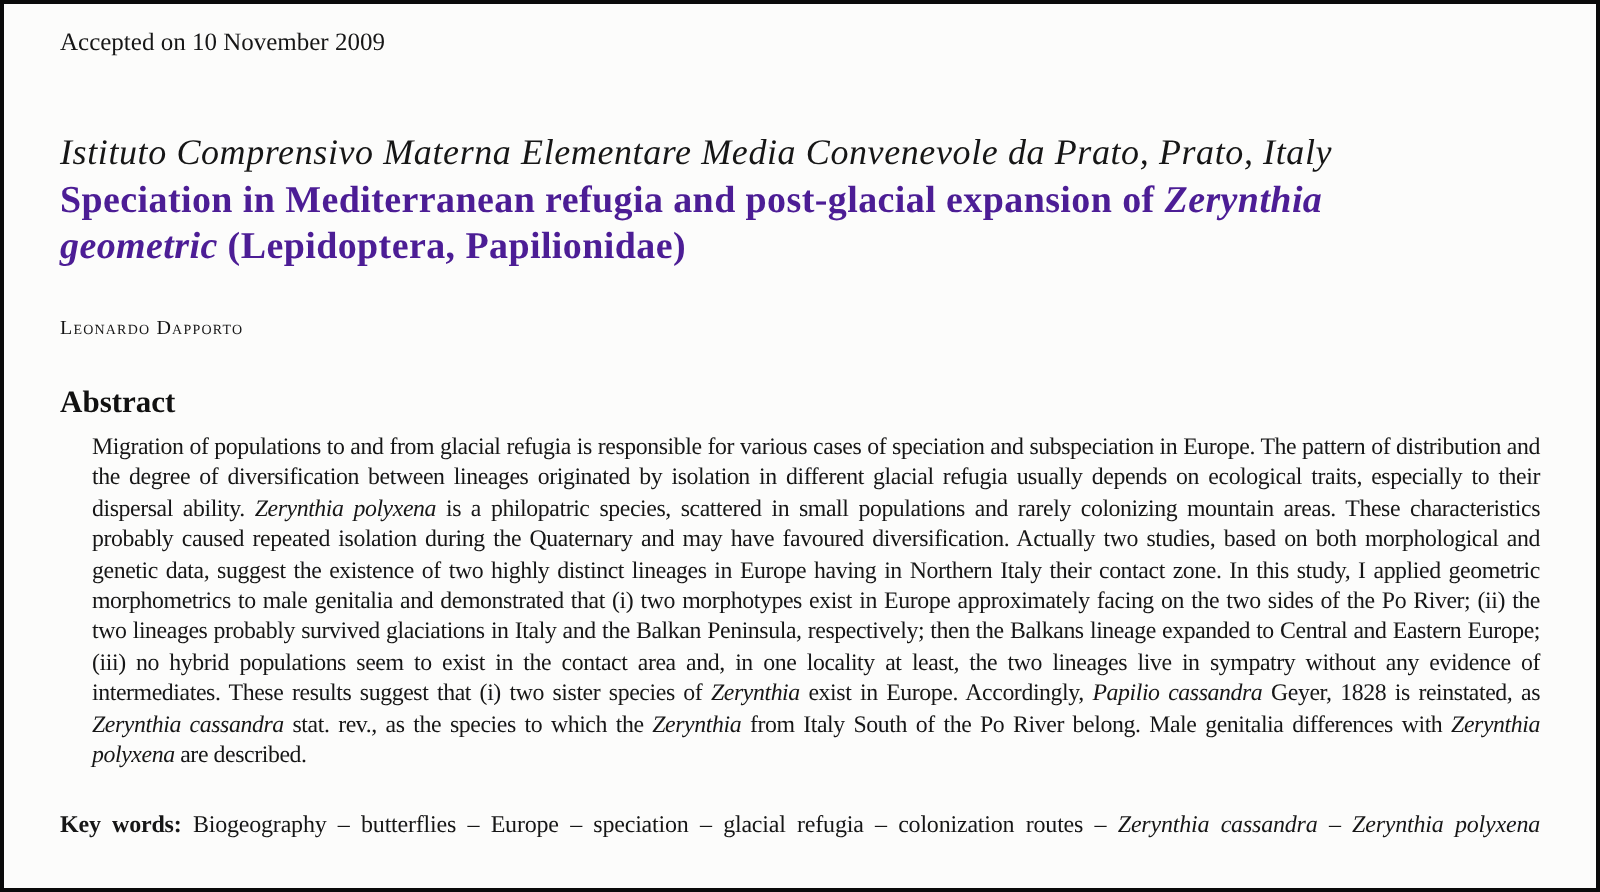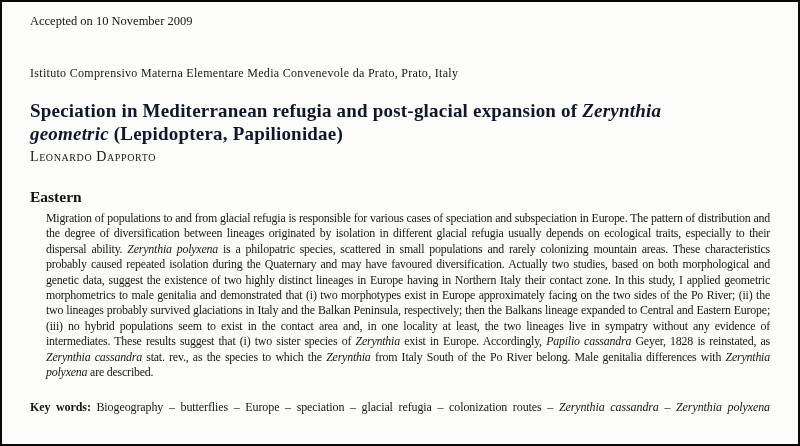--- a/index.html
+++ b/index.html
@@ -26,37 +26,38 @@
     display: flex;
     justify-content: space-between;
     align-items: flex-end;
     font-size: 12.5px;
     line-height: 17px;
   }
   .header-right { text-align: right; }
 
   .affiliation {
     margin-top: 36px;
-    font-size: 12px;
+    font-style: italic;
+    font-size: 18px;
     letter-spacing: 0.3px;
   }
 
   .title {
-    margin: 18px 0 0 0;
+    margin: 2px 0 0 0;
     font-size: 19px;
     font-weight: bold;
     line-height: 23px;
     letter-spacing: 0.2px;
-    color: #0f172a;
+    color: #4c1d95;
   }
 
   .author {
-    margin-top: 4px;
+    margin-top: 24px;
     font-variant: small-caps;
-    font-size: 14px;
+    font-size: 10px;
     letter-spacing: 0.6px;
   }
 
   .abstract-heading {
     margin: 23px 0 0 0;
     font-size: 15.5px;
     font-weight: bold;
     color: #111111;
   }
 
@@ -87,19 +88,19 @@
       <div>Accepted on 10 November 2009</div>
     </div>
   </div>
 
   <div class="affiliation">Istituto Comprensivo Materna Elementare Media Convenevole da Prato, Prato, Italy</div>
 
   <h1 class="title"><span>Speciation in Mediterranean refugia and post-glacial expansion of </span><span class="it">Zerynthia</span><br><span class="it">geometric</span><span> (Lepidoptera, Papilionidae)</span></h1>
 
   <div class="author">Leonardo Dapporto</div>
 
-  <h2 class="abstract-heading">Eastern</h2>
+  <h2 class="abstract-heading">Abstract</h2>
 
   <p class="abstract"><span>Migration of populations to and from glacial refugia is responsible for various cases of speciation and subspeciation in Europe. The pattern of distribution and the degree of diversification between lineages originated by isolation in different glacial refugia usually depends on ecological traits, especially to their dispersal ability. </span><span class="it">Zerynthia polyxena</span><span> is a philopatric species, scattered in small populations and rarely colonizing mountain areas. These characteristics probably caused repeated isolation during the Quaternary and may have favoured diversification. Actually two studies, based on both morphological and genetic data, suggest the existence of two highly distinct lineages in Europe having in Northern Italy their contact zone. In this study, I applied geometric morphometrics to male genitalia and demonstrated that (i) two morphotypes exist in Europe approximately facing on the two sides of the Po River; (ii) the two lineages probably survived glaciations in Italy and the Balkan Peninsula, respectively; then the Balkans lineage expanded to Central and Eastern Europe; (iii) no hybrid populations seem to exist in the contact area and, in one locality at least, the two lineages live in sympatry without any evidence of intermediates. These results suggest that (i) two sister species of </span><span class="it">Zerynthia</span><span> exist in Europe. Accordingly, </span><span class="it">Papilio cassandra</span><span> Geyer, 1828 is reinstated, as </span><span class="it">Zerynthia cassandra</span><span> stat. rev., as the species to which the </span><span class="it">Zerynthia</span><span> from Italy South of the Po River belong. Male genitalia differences with </span><span class="it">Zerynthia polyxena</span><span> are described.</span></p>
 
   <p class="keywords"><span class="bd">Key words:</span><span> Biogeography – butterflies – Europe – speciation – glacial refugia – colonization routes – </span><span class="it">Zerynthia cassandra</span><span> – </span><span class="it">Zerynthia polyxena</span></p>
 
 </div>
 
 </body></html>

